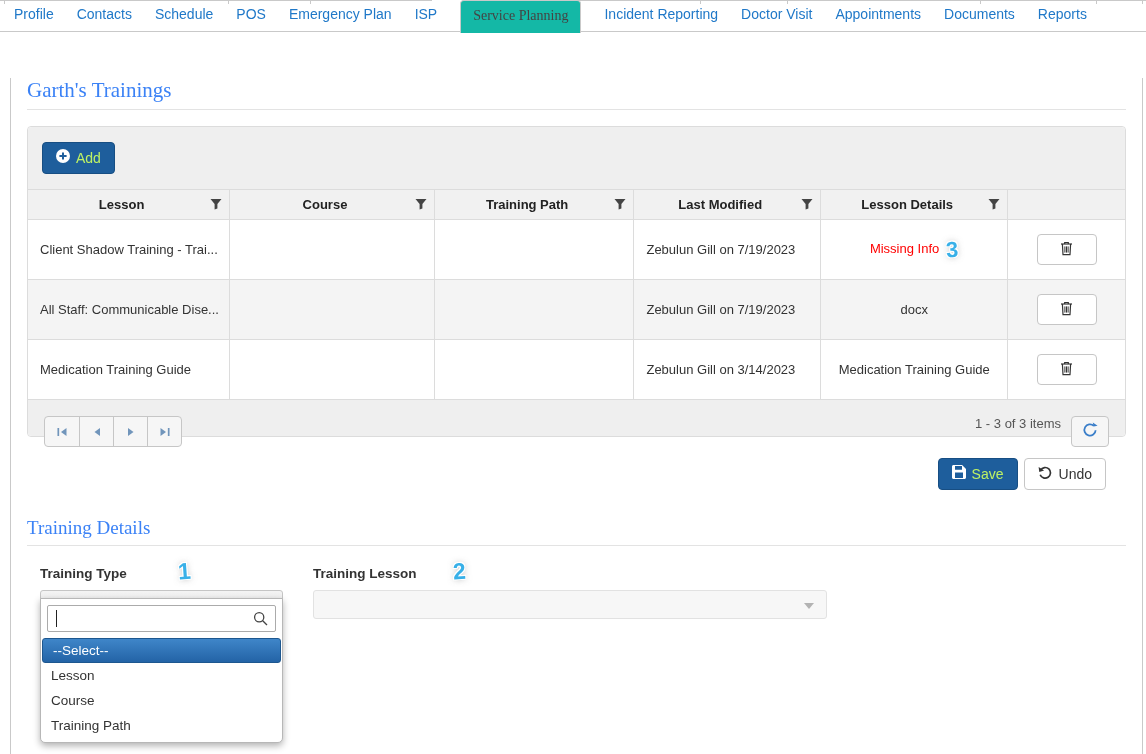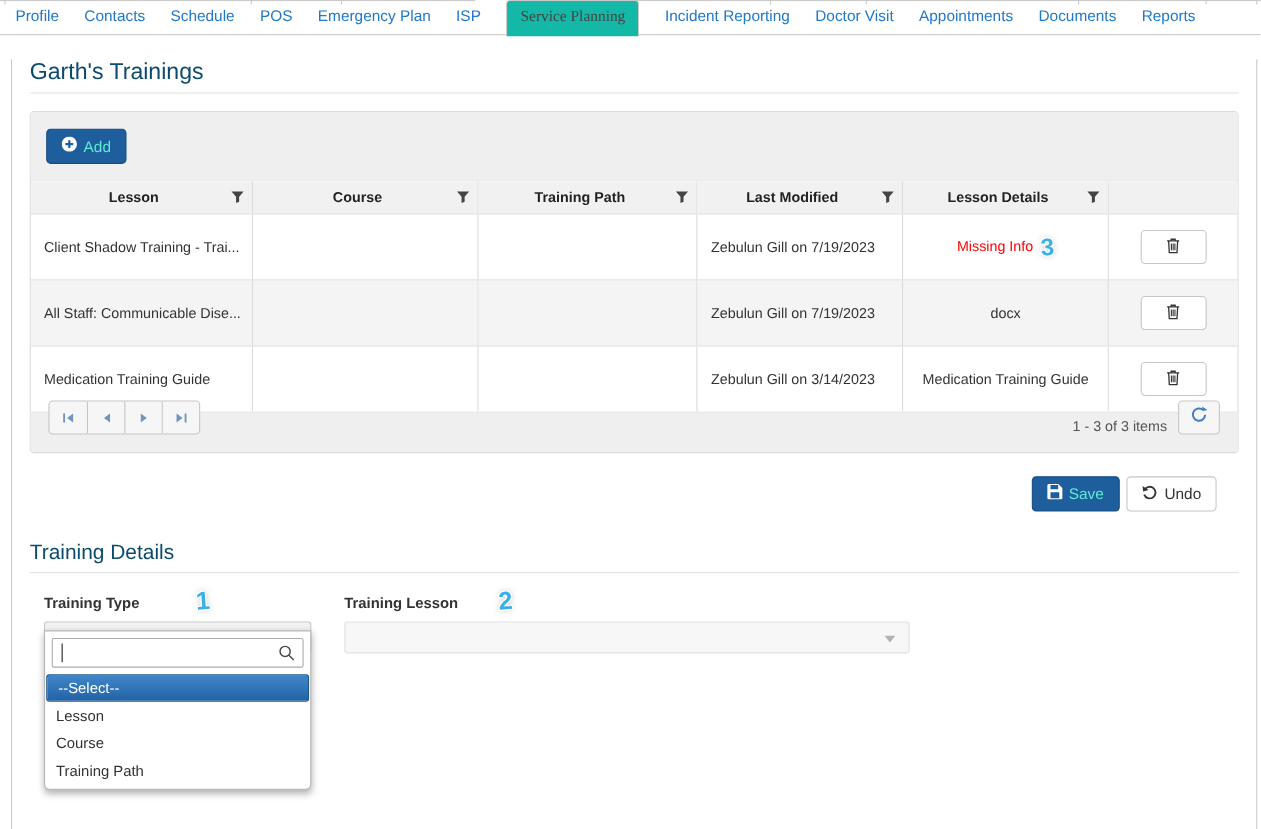--- a/index.html
+++ b/index.html
@@ -30,49 +30,49 @@
 
   
   .tabs-l2 { display: flex; align-items: flex-end; border-bottom: 1px solid #c9c9c9;
     padding: 18px 0 0 16px; }
   .tabs-l2 .tab { color: #1f78c8; font-size: 14px; margin-right: 25px; padding-bottom: 10px; cursor: pointer; }
   .tabs-l2 .tab.active { color: #444; background: #fff; border: 1px solid #c9c9c9; border-bottom: none;
     border-radius: 4px 4px 0 0; padding: 9px 13px 11px 13px; margin-bottom: -1px; }
 
   .content { padding: 0 16px; }
 
-  h2.section-title { font-size: 21px; font-weight: normal; color: #0c4a6e; margin: 22px 0 6px 0; }
+  h2.section-title { font-size: 21px; font-weight: normal; color: #3b82f6; margin: 46px 0 6px 0; font-family: Liberation Serif, serif; }
   .rule { border: none; border-top: 1px solid #e3e3e3; margin: 0 0 16px 0; }
 
   
   .grid { border: 1px solid #dcdcdc; border-radius: 4px; }
   .grid-toolbar { background: #efefef; border-bottom: 1px solid #dcdcdc; border-radius: 4px 4px 0 0;
     padding: 15px 14px; }
   .btn { display: inline-flex; align-items: center; gap: 6px; font-size: 14px; border-radius: 4px;
     padding: 6px 13px; cursor: pointer; line-height: 17px; border: 1px solid transparent; }
-  .btn-primary { background: #1e5e9c; border-color: #174e83; color: #5eead4; }
+  .btn-primary { background: #1e5e9c; border-color: #174e83; color: #bef264; }
   .btn-default { background: #fff; border-color: #c6c6c6; color: #333; }
 
   table.grid-table { width: 100%; border-collapse: collapse; font-size: 13px; table-layout: fixed; }
   col.c-lesson{width:200px} col.c-course{width:203px} col.c-path{width:198px}
   col.c-mod{width:185px} col.c-details{width:186px} col.c-act{width:116px}
   .grid-table th { background: #f1f1f1; font-weight: bold; color: #222; text-align: center;
     padding: 7px 22px 7px 8px; position: relative; border-bottom: 1px solid #dcdcdc; height: 29px; }
   .grid-table th + th, .grid-table td + td { border-left: 1px solid #dcdcdc; }
   .funnel { position: absolute; right: 7px; top: 8px; cursor: pointer; }
   .grid-table td { padding: 14px 12px; border-top: 1px solid #dcdcdc; height: 46px;
     white-space: nowrap; overflow: hidden; }
   .grid-table tr.alt td { background: #f4f4f4; }
   td.center { text-align: center; }
   .missing { color: #ff0000; }
   .row-del-btn { width: 60px; height: 31px; background: #fff; border: 1px solid #c6c6c6;
     border-radius: 4px; cursor: pointer; display: inline-flex; align-items: center; justify-content: center; }
 
   .pager { background: #efefef; border-top: 1px solid #dcdcdc; border-radius: 0 0 4px 4px;
-    display: flex; align-items: flex-end; padding: 16px; height: 37px; }
+    display: flex; align-items: flex-start; padding: 16px; height: 37px; }
   .pager-group { display: flex; border: 1px solid #c6c6c6; border-radius: 4px; overflow: hidden;
     background: #f6f6f6; }
   .pager-btn { width: 34px; height: 29px; display: flex; align-items: center; justify-content: center;
     cursor: pointer; }
   .pager-btn + .pager-btn { border-left: 1px solid #c6c6c6; }
   .pager-spacer { flex: 1; }
   .pager-info { color: #555; font-size: 13px; margin-right: 10px; }
   .refresh-btn { width: 38px; height: 31px; border: 1px solid #c6c6c6; border-radius: 4px;
     background: #f6f6f6; display: flex; align-items: center; justify-content: center; cursor: pointer; }
 

